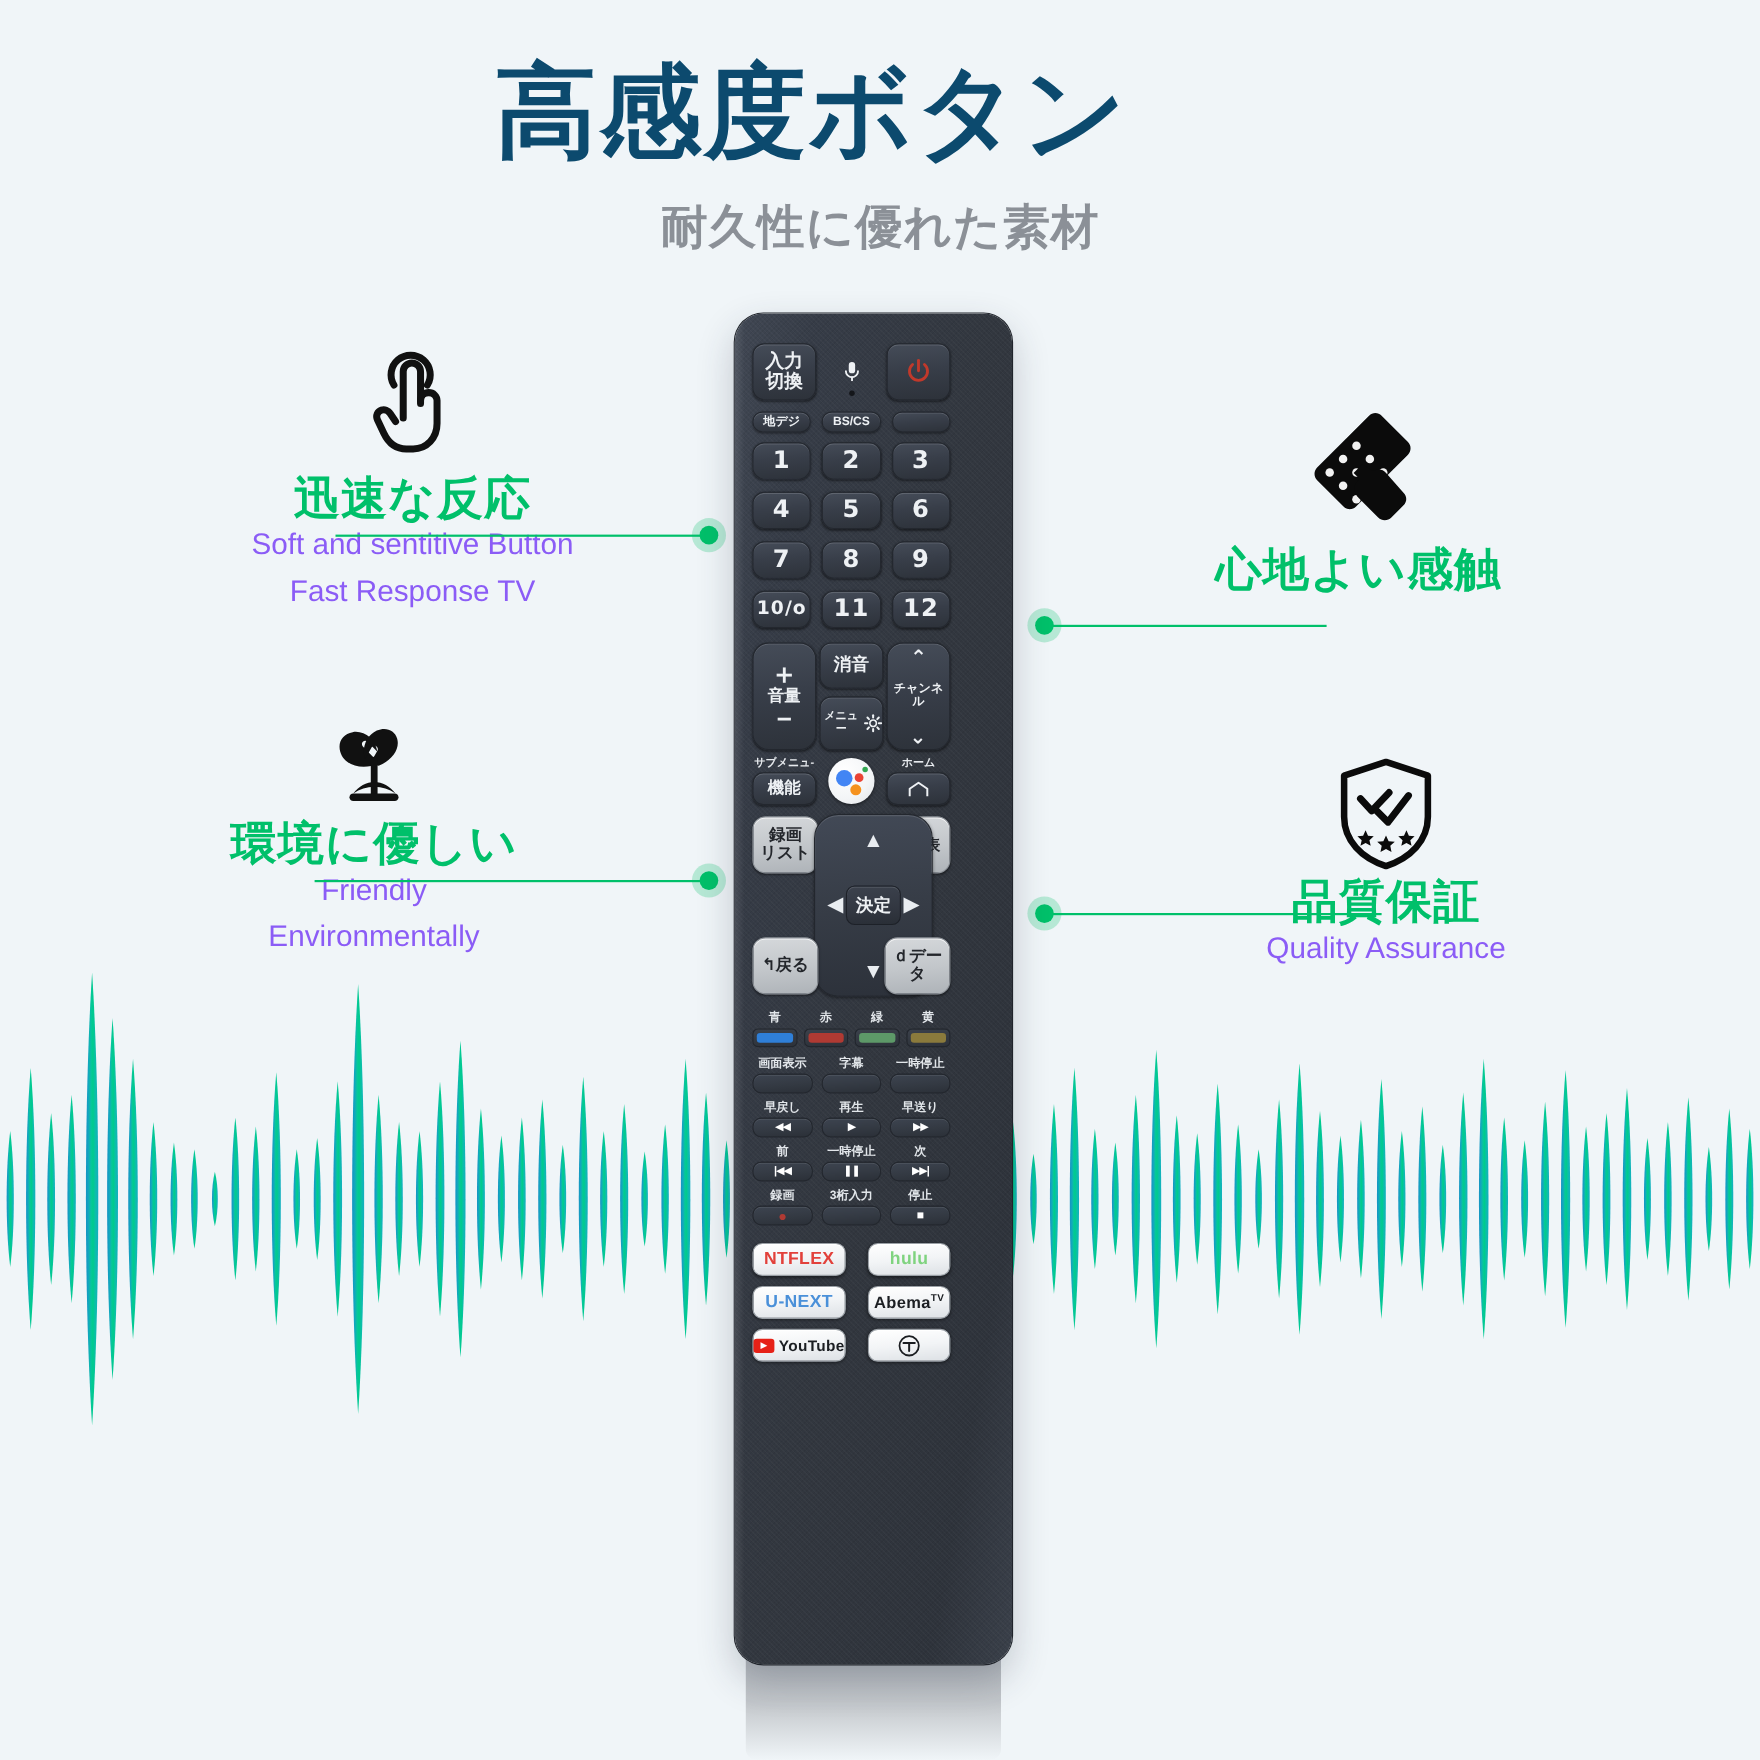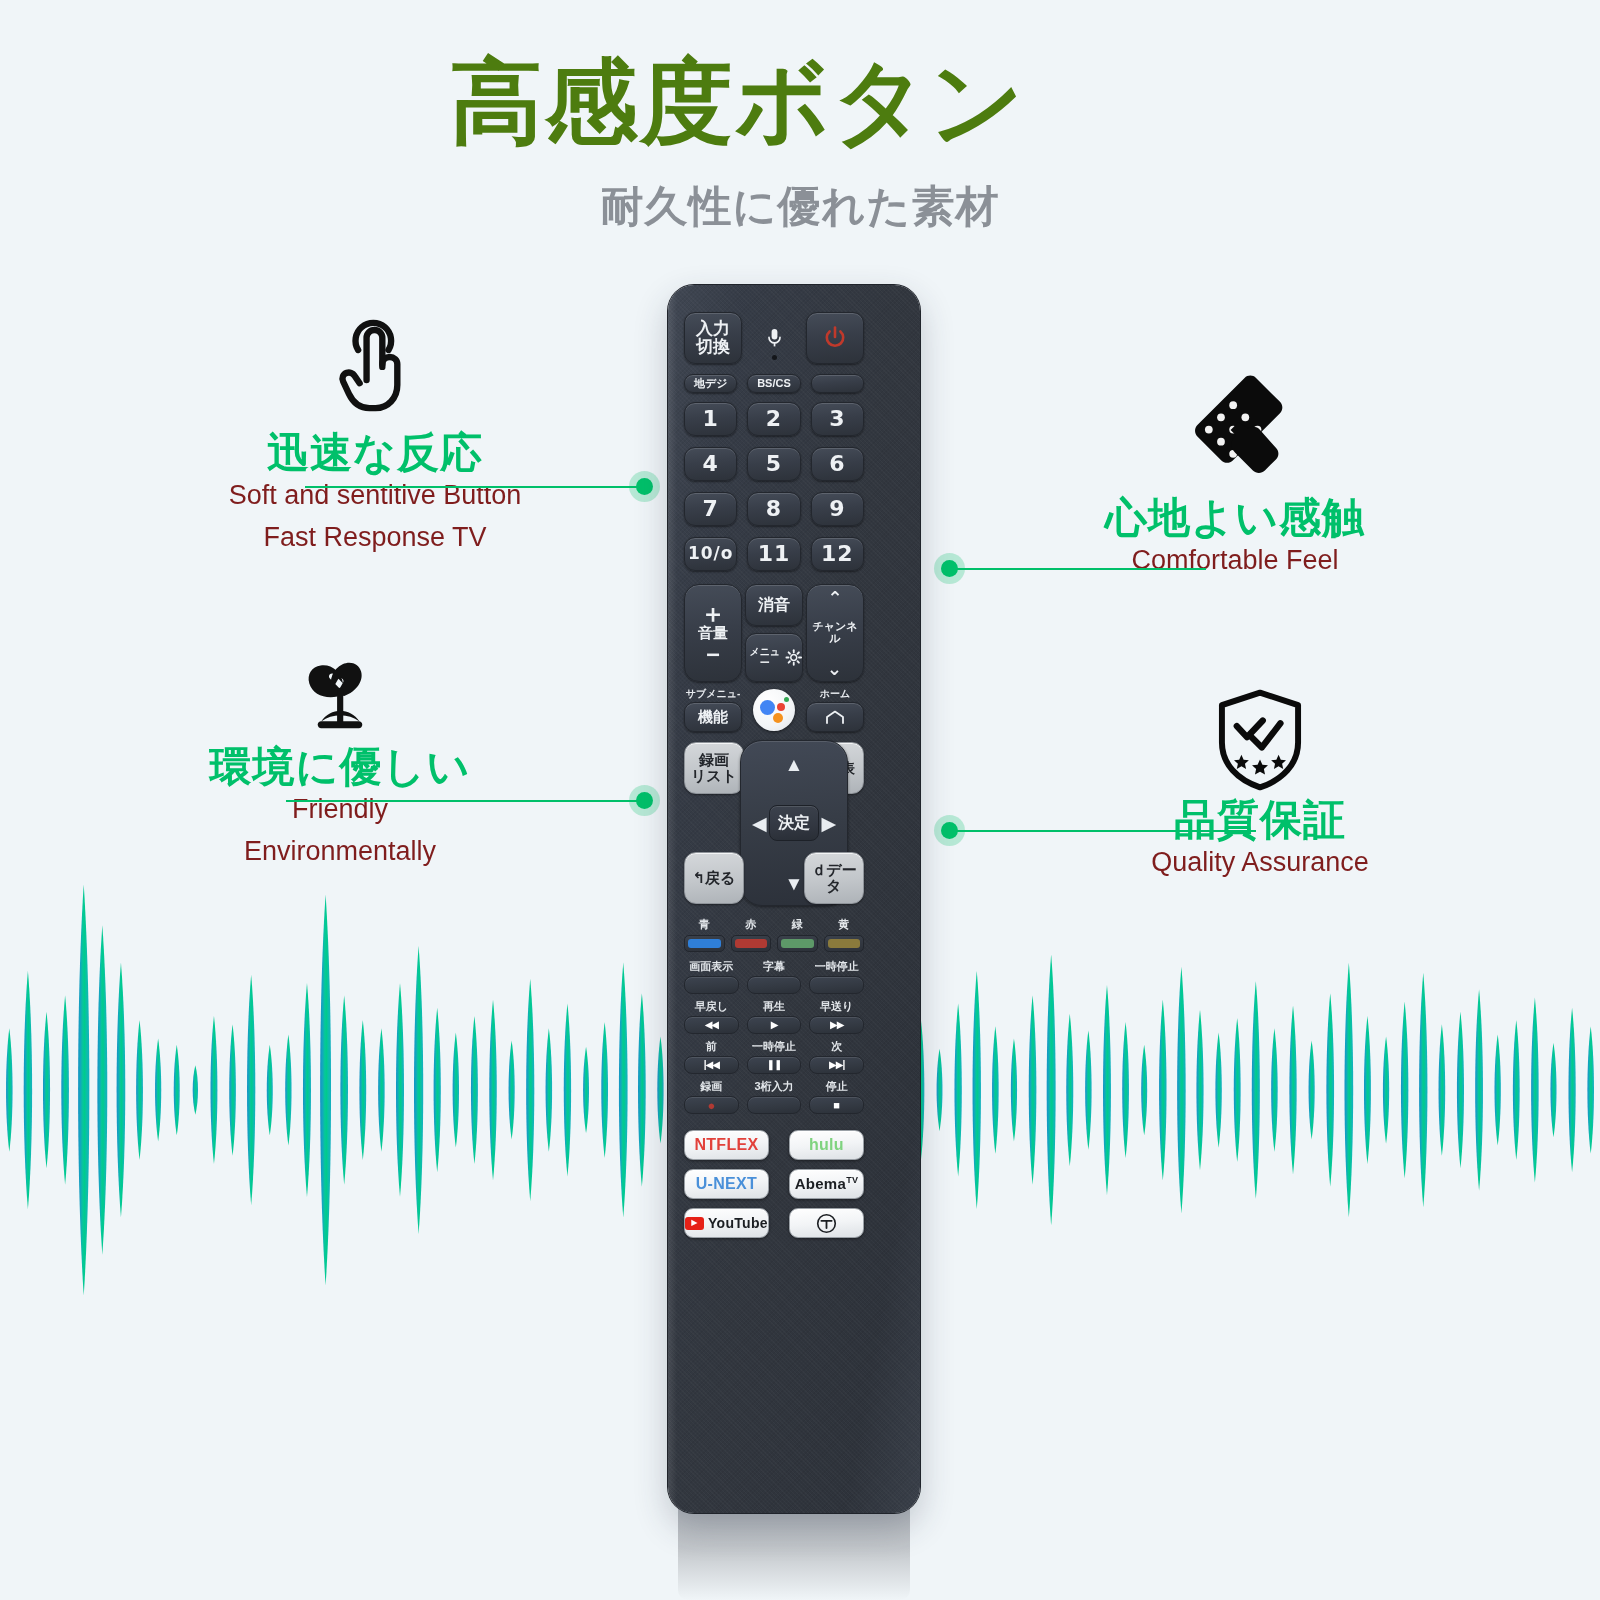--- a/index.html
+++ b/index.html
@@ -8,21 +8,21 @@
     background: #f0f5f8;
     font-family: "Liberation Sans", "DejaVu Sans", sans-serif;
     overflow: hidden;
   }
   #stage { position: relative; width: 1600px; height: 1600px; background: #f0f5f8; }
 
   
   .hdr-title {
     position: absolute; top: 52px; left: 0; width: 1476px;
     text-align: center; font-size: 93px; font-weight: bold;
-    color: #4d7c0f; letter-spacing: 2px; line-height: 1.08;
+    color: #0c4a6e; letter-spacing: 2px; line-height: 1.08;
   }
   .hdr-sub {
     position: absolute; top: 178px; left: 0; width: 1600px;
     text-align: center; font-size: 43px; font-weight: bold;
     color: #8b9097; letter-spacing: 1px;
   }
 
   
   #wave { position: absolute; left: 0; top: 880px; width: 1600px; height: 420px; }
 
@@ -161,21 +161,21 @@
   .apps { margin-top: 16px; display: grid; grid-template-columns: repeat(2,1fr); gap: 9px 20px; }
   .b-app { height: 30px; border-radius: 9px; font-size: 16px; letter-spacing: .3px; }
   .yt-ico { display: inline-flex; align-items: center; justify-content: center;
             width: 19px; height: 13px; border-radius: 3px; background: #e62117; margin-right: 4px; }
   .yt-ico b { color: #fff; font-size: 8px; line-height: 1; }
 
   
   .feat { position: absolute; }
   .feat .icon { display: block; }
   .feat .ja { color: #00c06a; font-weight: bold; font-size: 42px; letter-spacing: 1px; line-height: 1.05; white-space: nowrap; }
-  .feat .en { color: #7f1d1d; font-size: 27px; line-height: 1.55; white-space: nowrap; }
+  .feat .en { color: #8b5cf6; font-size: 27px; line-height: 1.55; white-space: nowrap; }
   .feat.left { text-align: center; }
   .feat.right { text-align: center; }
 
   .conn { position: absolute; height: 2px; background: #00c06a; }
   .dot { position: absolute; width: 17px; height: 17px; border-radius: 50%; background: #00c06a;
          box-shadow: 0 0 0 7px rgba(0,192,106,.24); }
 </style>
 </head>
 <body>
 
@@ -329,21 +329,20 @@
             <circle cx="34" cy="31.2" r="2.1"></circle>
             <circle cx="40.6" cy="37.8" r="2.1"></circle>
           <circle cx="20.8" cy="31.2" r="2.1"></circle>
             <circle cx="27.4" cy="37.8" r="2.1"></circle>
             <circle cx="34" cy="44.4" r="2.1"></circle>
         </g>
         <path d="M42 30.5c2.5-1.3 5-1 6.6.9l8.8 10c1.6 1.8 1.5 4.3-.2 6l-6 6c-1.8 1.8-4.7 1.8-6.5 0l-9.6-9.6c-2.9-2.9-2.8-6.9.5-9.4l-3-3 4.2-4.2 5.2 3.3z"></path>
       </g>
     </svg>
     <div class="ja">心地よい感触</div>
-    <div class="en">Comfortable Feel</div>
   </div>
   <div class="conn" style="left:956px; top:568px; width:250px;"></div>
   <div class="dot" style="left:941px; top:560px;"></div>
 
   <div class="feat right" style="left:1060px; top:686px; width:400px;">
     <svg class="icon" width="104" height="108" viewBox="0 0 56 58" style="margin:0 auto 4px;">
       <path d="M28 3.5 7.5 10.2v20.2c0 11.6 8.5 20.2 20.5 24.1 12-3.9 20.5-12.5 20.5-24.1V10.2L28 3.5z" fill="none" stroke="#0b0b0b" stroke-width="3.2" stroke-linejoin="round"></path>
       <g fill="none" stroke="#0b0b0b" stroke-width="3.4" stroke-linecap="round" stroke-linejoin="round">
         <path d="M15.5 21.5 21 27.5l8.5-9"></path>
         <path d="M23.5 27.5 29 33l10-13"></path>

